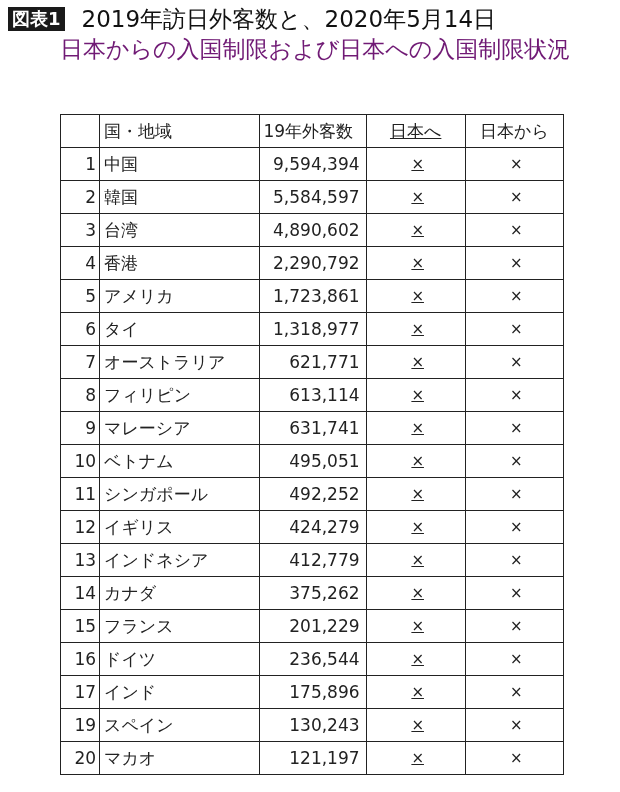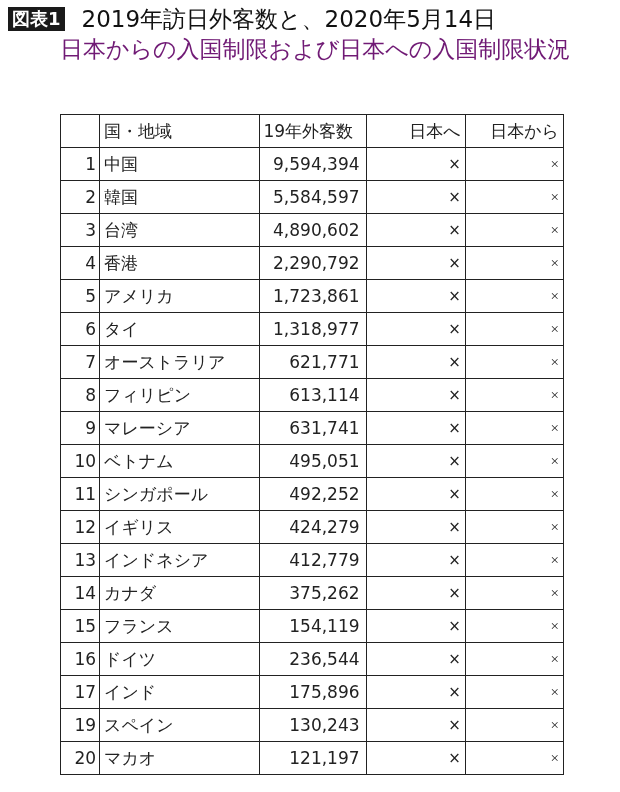--- a/index.html
+++ b/index.html
@@ -12,22 +12,22 @@
   .title-text { font-size: 23px; line-height: 28px; font-weight: 500; color: #111; white-space: nowrap; }
   .title-line2 { margin-left: 52px; font-size: 23px; line-height: 30px; color: #701a75; white-space: nowrap; }
   table.data { position: absolute; left: 60px; top: 74px; border-collapse: collapse;
                table-layout: fixed; width: 504px; margin-top: 40px; }
   table.data td, table.data th { border: 1.5px solid #222; height: 32px; padding: 0 4px;
                font-size: 17px; font-weight: normal; white-space: nowrap; overflow: hidden; color: #222; }
   th { text-align: left; }
   .c-rank { width: 31px; text-align: right; padding-right: 3px !important; }
   .c-name { width: 151px; text-align: left; }
   .c-num  { width: 102px; text-align: right; padding-right: 6px !important; }
-  .c-to   { width: 90px; text-align: right; }
-  .c-from { width: 89px; text-align: right; font-family: Liberation Serif, serif; }
+  .c-to   { width: 90px; text-align: center; text-decoration: underline; }
+  .c-from { width: 89px; text-align: center; }
   .mark { padding-left: 8px !important; font-size: 15px !important; color: #333; }
 </style>
 </head>
 <body>
 
 <div class="title-block">
   <div class="title-line1">
     <span class="fig-badge">図表1</span>
     <span class="title-text">2019年訪日外客数と、2020年5月14日</span>
   </div>
@@ -139,21 +139,21 @@
       <tr>
         <td class="c-rank">14</td>
         <td class="c-name">カナダ</td>
         <td class="c-num">375,262</td>
         <td class="c-to mark">×</td>
         <td class="c-from mark">×</td>
       </tr>
       <tr>
         <td class="c-rank">15</td>
         <td class="c-name">フランス</td>
-        <td class="c-num">154,119</td>
+        <td class="c-num">201,229</td>
         <td class="c-to mark">×</td>
         <td class="c-from mark">×</td>
       </tr>
       <tr>
         <td class="c-rank">16</td>
         <td class="c-name">ドイツ</td>
         <td class="c-num">236,544</td>
         <td class="c-to mark">×</td>
         <td class="c-from mark">×</td>
       </tr>

